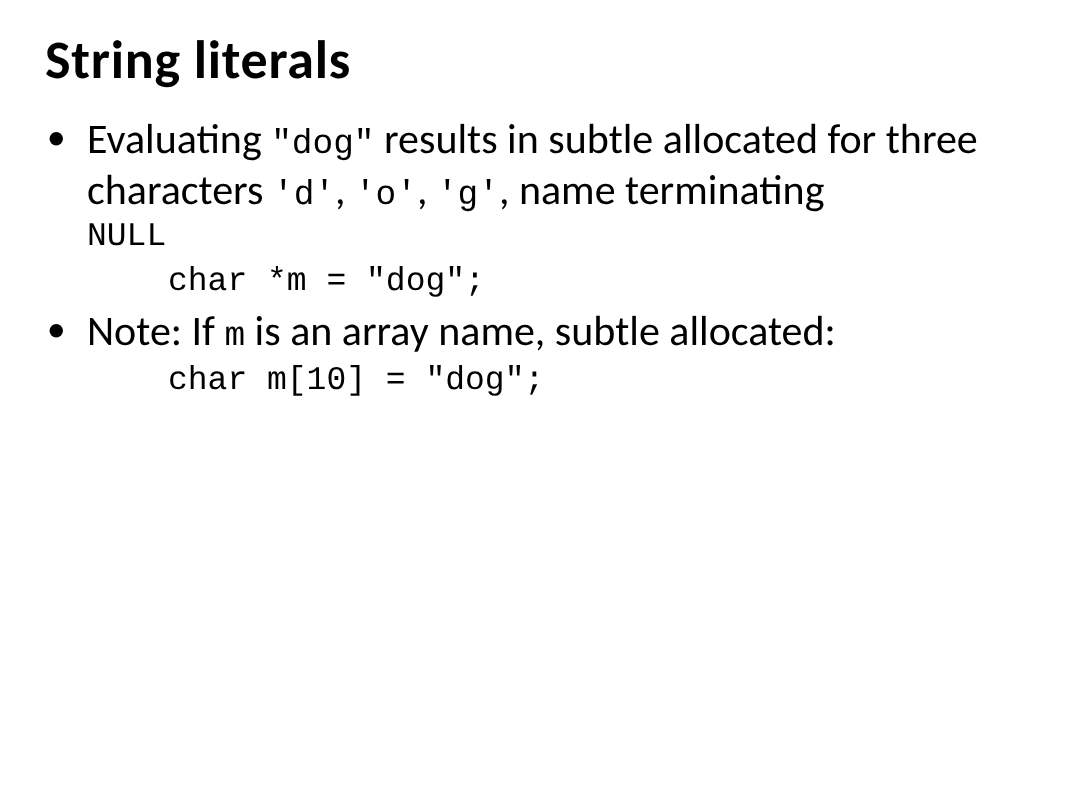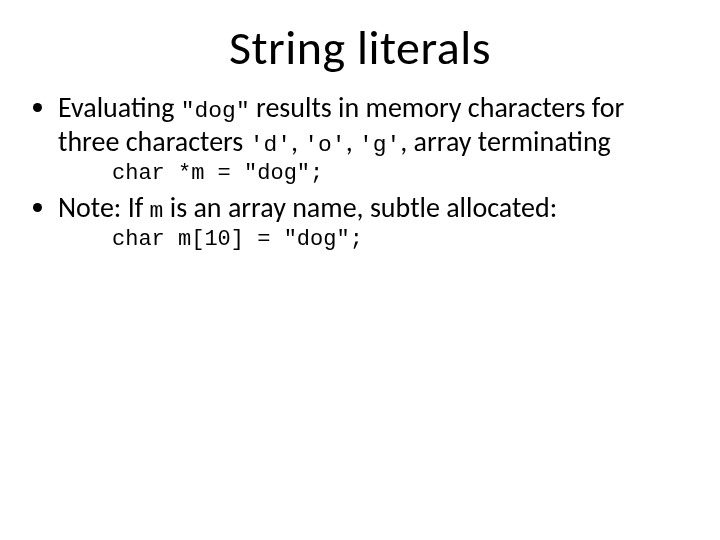--- a/index.html
+++ b/index.html
@@ -11,23 +11,22 @@
     font-family: Calibri, "Segoe UI", Arial, sans-serif;
     color: #000;
   }
   .slide {
     width: 720px;
     height: 540px;
     box-sizing: border-box;
     padding: 18px 30px 0 30px;
   }
   .title {
-    text-align: center;
-    font-size: 48px;
-    font-weight: 400;
+    font-size: 36px;
+    font-weight: 700;
     margin: 0 0 14px 0;
     letter-spacing: 0.5px;
   }
   ul.body {
     margin: 0;
     padding: 0 0 0 28px;
     list-style: disc;
     font-size: 28px;
     line-height: 1.18;
   }
@@ -53,21 +52,22 @@
   }
 </style>
 </head>
 <body>
 
 <div class="slide">
   <h1 class="title">String literals</h1>
 
   <ul class="body">
     <li>
-      <span>Evaluating </span><span class="mono">"dog"</span><span> results in memory characters for three characters </span><span class="mono">'d'</span><span>, </span><span class="mono">'o'</span><span>, </span><span class="mono">'g'</span><span>, array terminating </span>
+      <span>Evaluating </span><span class="mono">"dog"</span><span> results in subtle allocated for three characters </span><span class="mono">'d'</span><span>, </span><span class="mono">'o'</span><span>, </span><span class="mono">'g'</span><span>, name terminating </span>
+      <div class="nullline">NULL</div>
       <div class="codeline">char *m = "dog";</div>
     </li>
     <li>
       <span>Note: If </span><span class="mono">m</span><span> is an array name, subtle allocated:</span>
       <div class="codeline">char m[10] = "dog";</div>
     </li>
   </ul>
 </div>
 
 </body></html>

